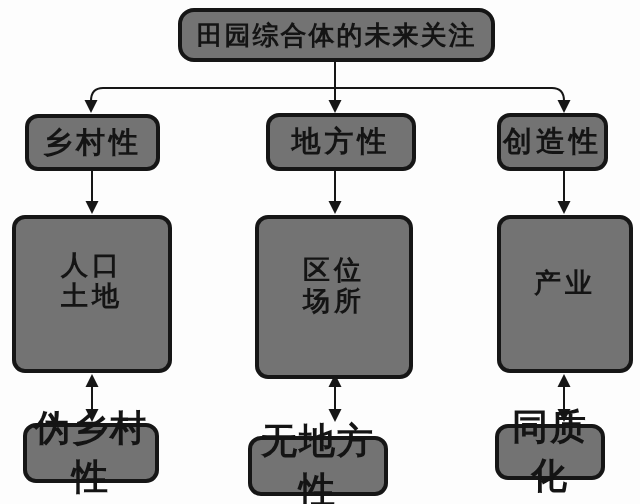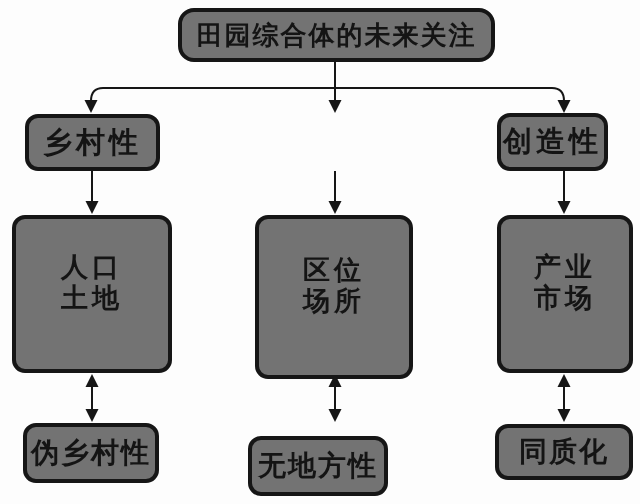--- a/index.html
+++ b/index.html
@@ -12,27 +12,27 @@
     position:absolute;background:#737373;border:4px solid #161616;box-sizing:border-box;
     display:flex;align-items:center;justify-content:center;text-align:center;
     font-weight:600;
   }
   .title-box{left:178px;top:8px;width:317px;height:54px;font-size:26px;letter-spacing:2px;border-radius:16px;}
   .branch{font-size:29px;letter-spacing:4px;border-radius:13px;}
   .b1{left:25px;top:114px;width:135px;height:57px;}
   .b2{left:266px;top:113px;width:150px;height:58px;}
   .b3{left:497px;top:113px;width:111px;height:58px;}
   .big{font-size:27px;letter-spacing:4px;border-radius:13px;flex-direction:column;line-height:31px;padding-bottom:22px;}
-  .g1{left:12px;top:215px;width:160px;height:158px;}
+  .g1{left:12px;top:215px;width:160px;height:158px;font-family:Liberation Mono, monospace;}
   .g2{left:255px;top:215px;width:158px;height:164px;}
   .g3{left:497px;top:215px;width:136px;height:158px;}
-  .risk{font-size:28px;letter-spacing:2px;border-radius:13px;}
+  .risk{font-size:36px;letter-spacing:2px;border-radius:13px;}
   .r1{left:23px;top:423px;width:136px;height:60px;}
   .r2{left:248px;top:423px;width:140px;height:60px;margin-top:13px;}
-  .r3{left:495px;top:424px;width:138px;height:56px;}
+  .r3{left:495px;top:424px;width:110px;height:56px;}
   .factor-line{display:block;}
 </style>
 </head>
 <body>
 
 <div class="canvas">
 
   <svg class="connectors" width="640" height="504" viewBox="0 0 640 504" aria-hidden="true">
     <g stroke="#161616" stroke-width="2" fill="none">
       <path d="M335 62 L335 101"></path>
@@ -56,32 +56,32 @@
       <polygon points="564,374 557.5,387 570.5,387"></polygon>
       <polygon points="92,422 85.5,409 98.5,409"></polygon>
       <polygon points="335,422 328.5,409 341.5,409"></polygon>
       <polygon points="564,422 557.5,409 570.5,409"></polygon>
     </g>
   </svg>
 
   <div class="box title-box">田园综合体的未来关注</div>
 
   <div class="box branch b1">乡村性</div>
+  <div class="box branch b2">地方性</div>
   <div class="box branch b3">创造性</div>
 
   <div class="box big g1">
     <span class="factor-line">人口</span>
     <span class="factor-line">土地</span>
   </div>
   <div class="box big g2">
     <span class="factor-line">区位</span>
     <span class="factor-line">场所</span>
   </div>
   <div class="box big g3">
     <span class="factor-line">产业</span>
-    <span class="factor-line">市场</span>
   </div>
 
   <div class="box risk r1">伪乡村性</div>
   <div class="box risk r2">无地方性</div>
   <div class="box risk r3">同质化</div>
 
 </div>
 
 </body></html>

